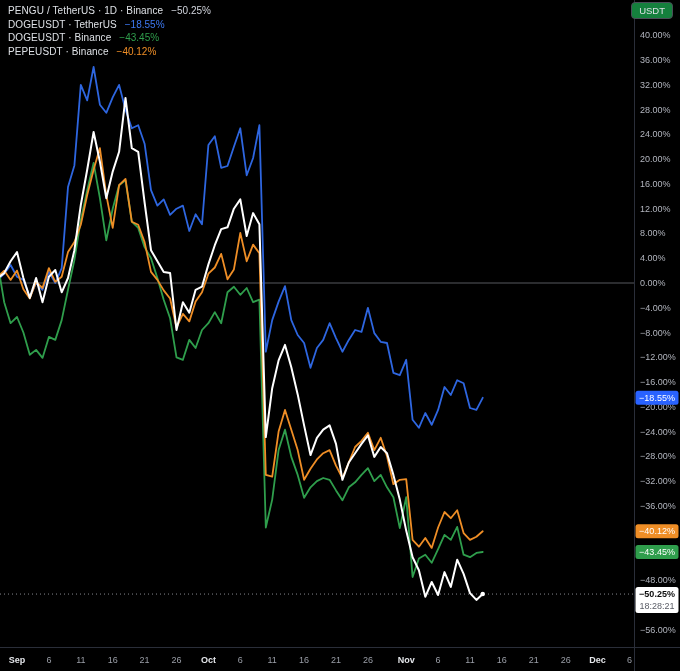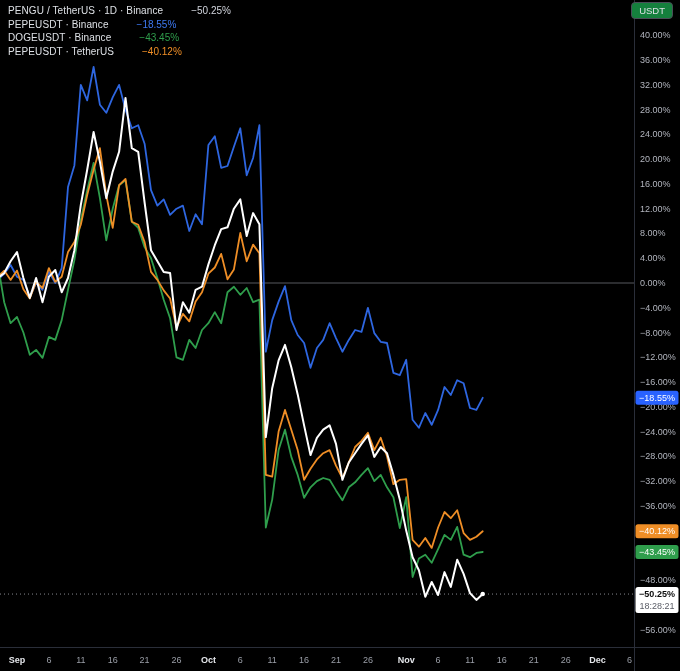--- a/index.html
+++ b/index.html
@@ -2,21 +2,21 @@
 <html><head>
 <meta charset="utf-8">
 <style>
   html,body{margin:0;padding:0;background:#000;}
   #app{position:relative;width:680px;height:671px;background:#000;overflow:hidden;
        font-family:"Liberation Sans", sans-serif;}
   #chart-svg{position:absolute;left:0;top:0;}
   
   #legend{position:absolute;left:8px;top:4px;z-index:5;}
   .legend-row{display:flex;align-items:flex-start;height:13.5px;line-height:13.5px;
-              font-size:10px;white-space:nowrap;cursor:default;gap:20px;}
+              font-size:10px;white-space:nowrap;cursor:default;}
   .legend-title{color:#dde0e5;letter-spacing:.1px;}
   .legend-value{margin-left:8px;font-size:10px;}
   
   #usdt-btn{position:absolute;top:2px;right:7px;z-index:5;background:#15803d;
             border:1px solid #4a4d57;border-radius:4px;color:#dde0e5;font-size:9.5px;
             font-family:"Liberation Sans",sans-serif;padding:2px 7px;line-height:11px;cursor:pointer;}
   text{font-family:"Liberation Sans",sans-serif;}
   .ylab{font-size:9px;fill:#b2b5be;}
   .xlab-day{font-size:9px;fill:#9b9fa8;}
   .xlab-month{font-size:9px;fill:#e4e6ea;font-weight:bold;}
@@ -106,28 +106,28 @@
         <text x="657" y="609.0475" text-anchor="middle" class="badge-countdown">18:28:21</text>
       </g>
   </svg>
 
   <div id="legend">
     <div class="legend-row">
       <span class="legend-title">PENGU / TetherUS · 1D · Binance</span>
       <span class="legend-value" style="color: rgb(209, 212, 220);">−50.25%</span>
     </div>
     <div class="legend-row">
-      <span class="legend-title">PEPEUSDT · Binance</span>
+      <span class="legend-title">DOGEUSDT · TetherUS</span>
       <span class="legend-value" style="color: rgb(61, 121, 242);">−18.55%</span>
     </div>
     <div class="legend-row">
       <span class="legend-title">DOGEUSDT · Binance</span>
       <span class="legend-value" style="color: rgb(47, 158, 76);">−43.45%</span>
     </div>
     <div class="legend-row">
-      <span class="legend-title">PEPEUSDT · TetherUS</span>
+      <span class="legend-title">PEPEUSDT · Binance</span>
       <span class="legend-value" style="color: rgb(239, 142, 38);">−40.12%</span>
     </div>
   </div>
 
   <button id="usdt-btn">USDT</button>
 
 </div>
 
 </body></html>

